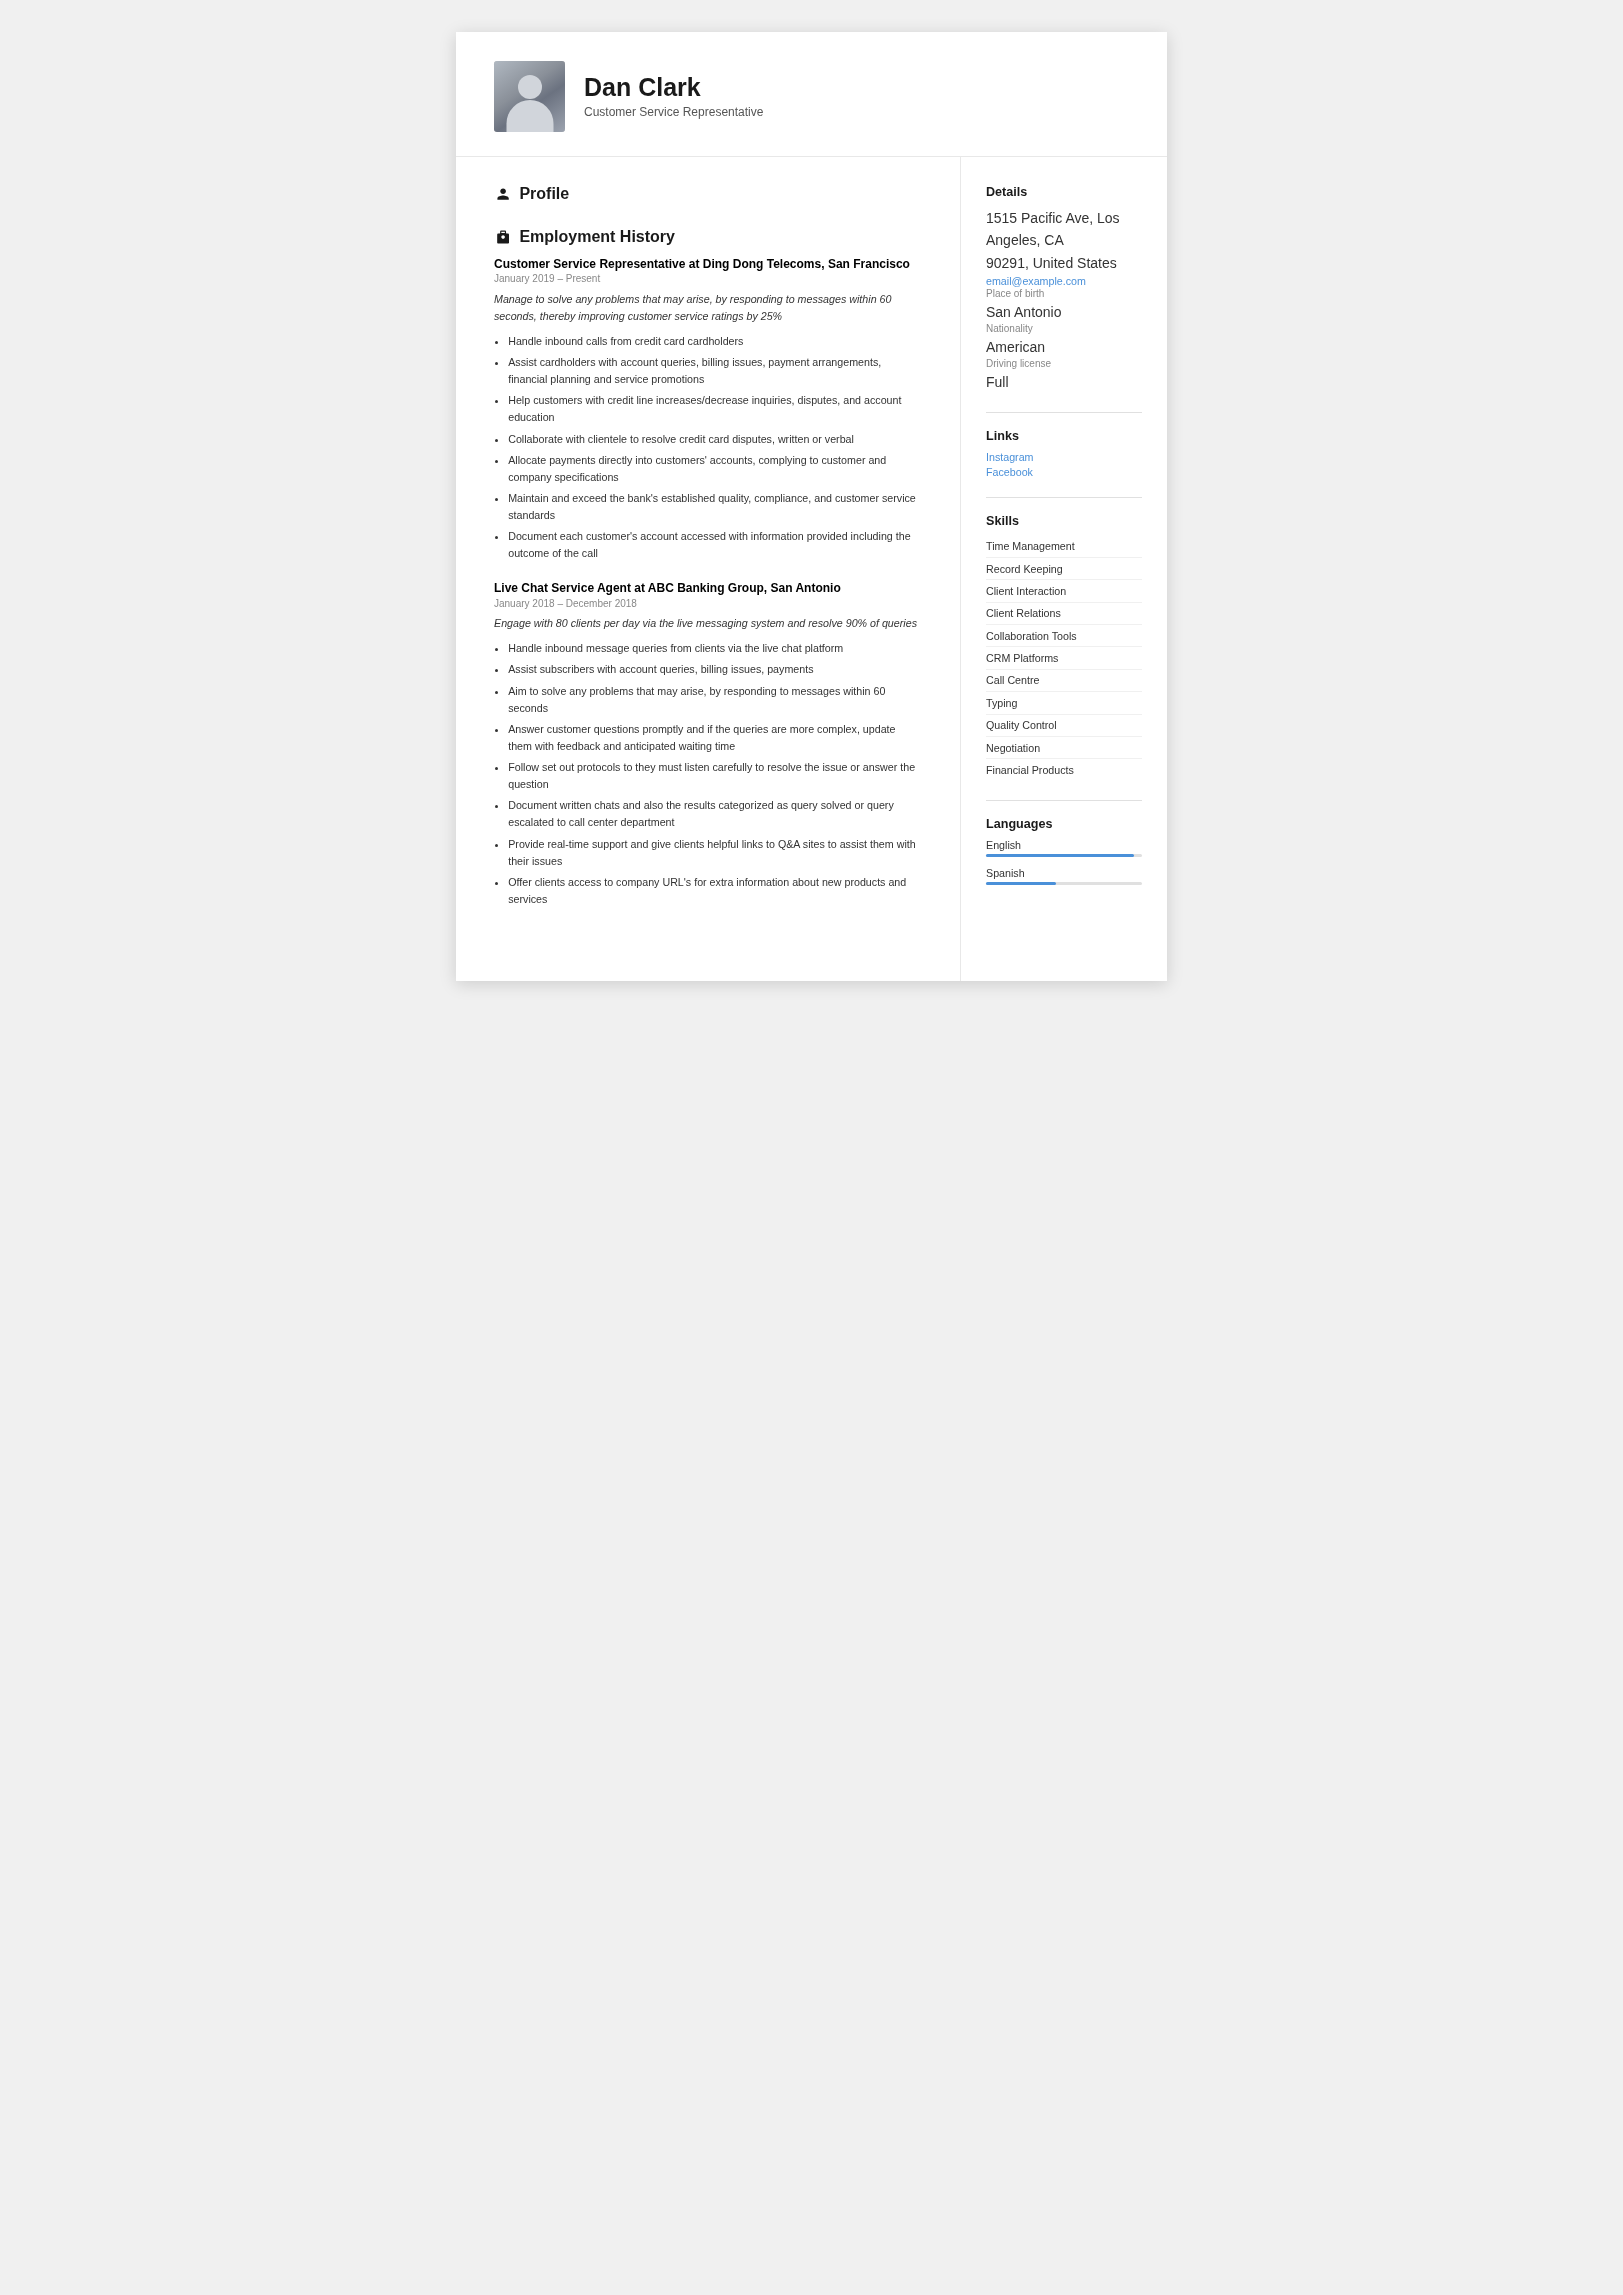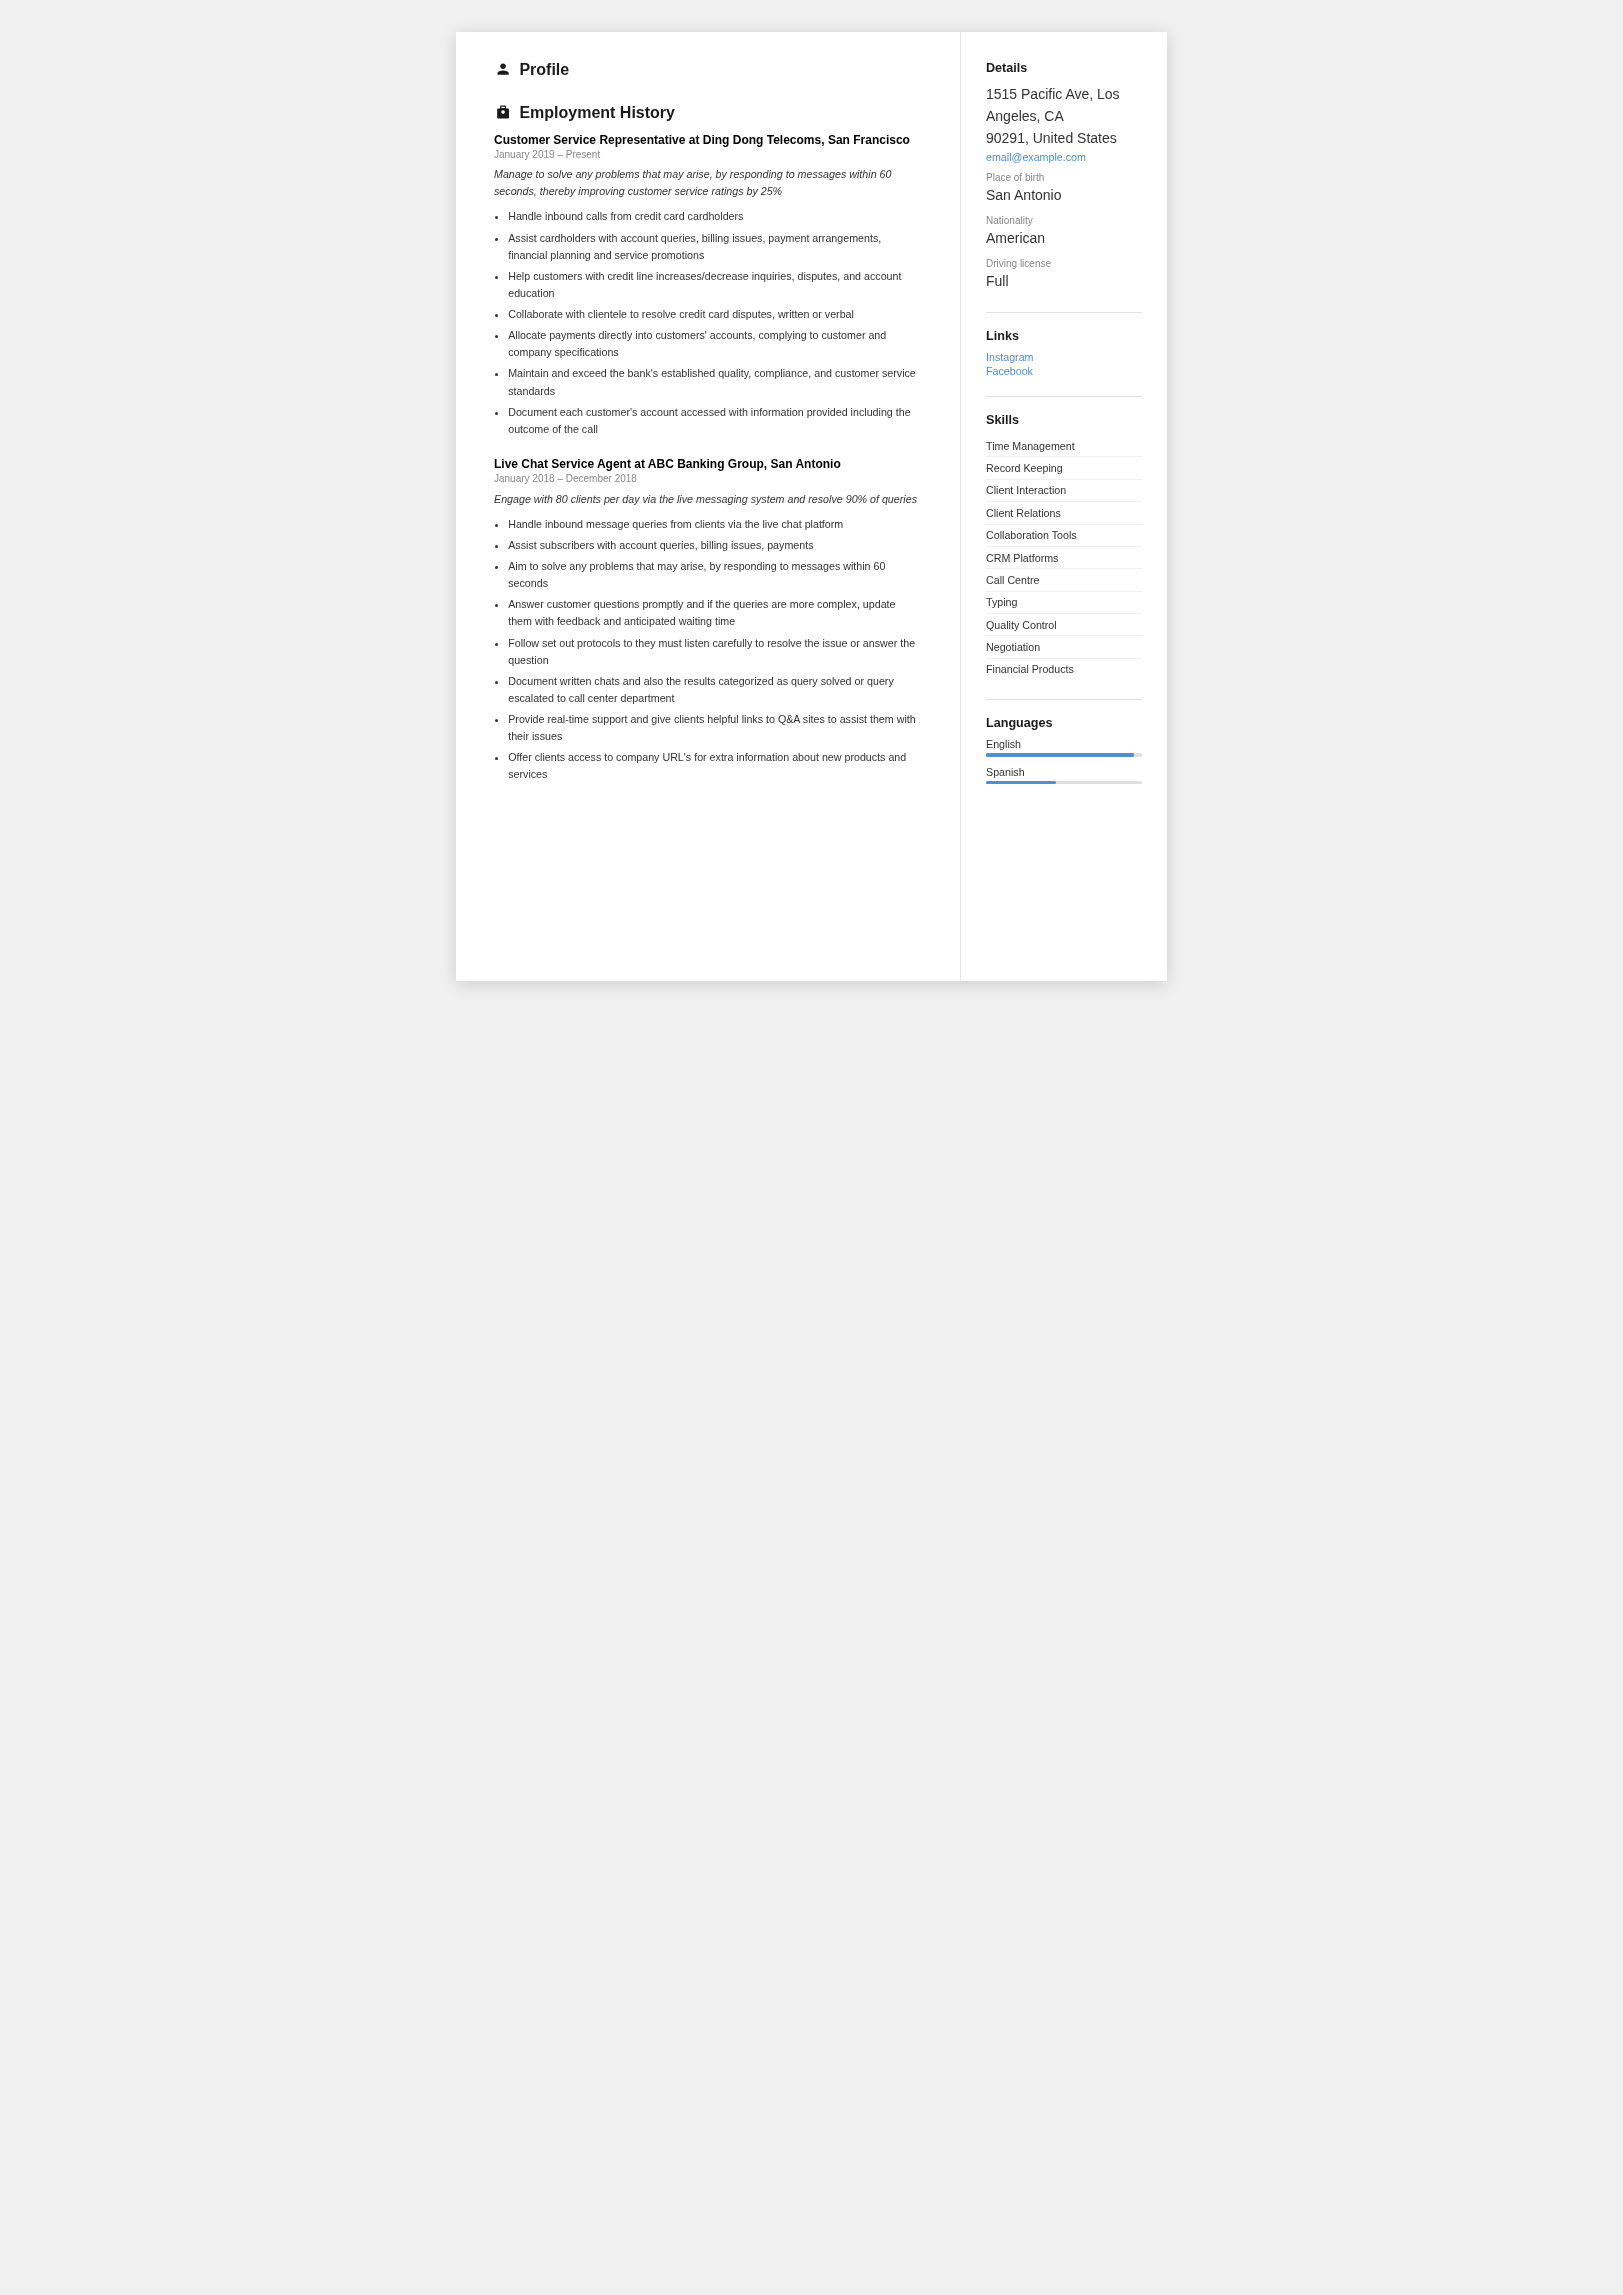--- a/index.html
+++ b/index.html
@@ -161,21 +161,20 @@
       margin-bottom: 8px;
     }
     .detail-text {
       font-size: 14px;
       color: #333;
       line-height: 1.6;
     }
     .detail-label {
       font-size: 10px;
       color: #888;
-      margin-top: 8px;
       margin-bottom: 1.6px;
     }
     .email-link {
       color: #4a90d9;
       font-size: 10.7px;
       text-decoration: none;
     }
     .link-item {
       color: #4a90d9;
       font-size: 10.7px;
@@ -215,20 +214,29 @@
       border: none;
       border-top: 0.8px solid #e0e0e0;
       margin: 0 0 16px 0;
     }
   </style>
 </head>
 <body>
 
 <div class="resume-container">
 
+  <div class="header-section">
+    <div class="avatar-container">
+      <div class="avatar-placeholder"></div>
+    </div>
+    <div class="header-info">
+      <h1>Dan Clark</h1>
+      <div class="subtitle">Customer Service Representative</div>
+    </div>
+  </div>
 
   <div class="body-section">
 
     <div class="main-content">
 
       <div class="section">
         <div class="section-title">
           <span class="section-icon">
             <svg width="14.2" height="14.2" viewBox="0 0 24 24" fill="#1a1a1a">
               <path d="M12 12c2.7 0 4.8-2.1 4.8-4.8S14.7 2.4 12 2.4 7.2 4.5 7.2 7.2 9.3 12 12 12zm0 2.4c-3.2 0-9.6 1.6-9.6 4.8v2.4h19.2v-2.4c0-3.2-6.4-4.8-9.6-4.8z"></path>

